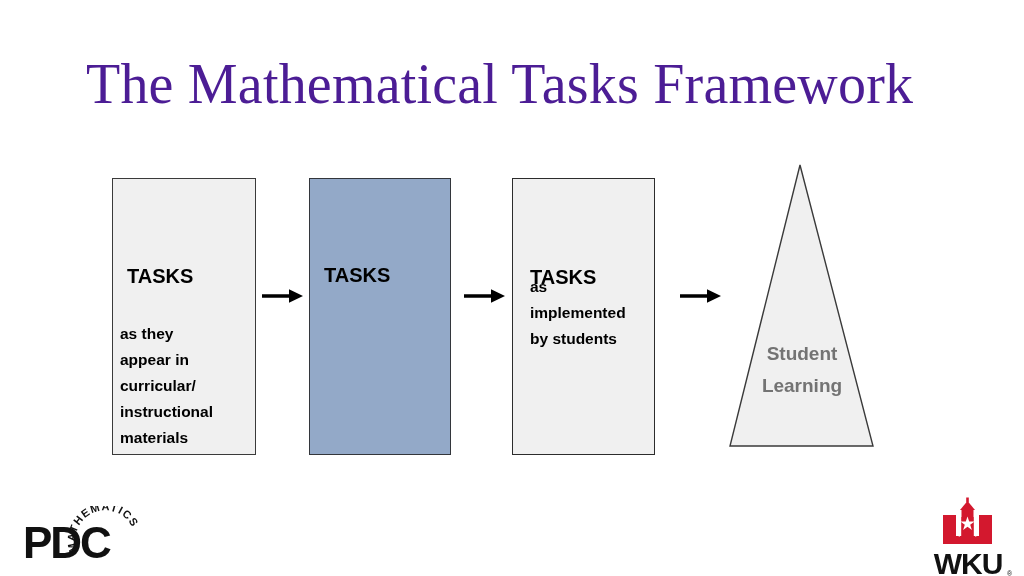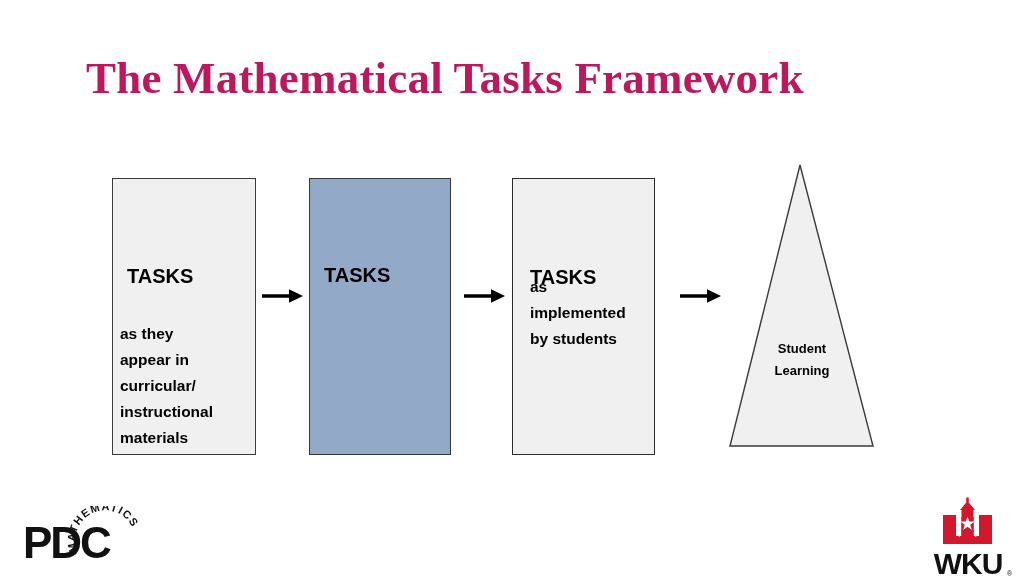--- a/index.html
+++ b/index.html
@@ -15,24 +15,24 @@
     font-family: "Liberation Sans", sans-serif;
     -webkit-font-smoothing: antialiased;
   }
 
   
   #slide-title {
     position: absolute;
     left: 86px;
     top: 54px;
     font-family: "Liberation Serif", serif;
-    font-weight: 700;
-    font-size: 45px;
+    font-weight: 400;
+    font-size: 56px;
     line-height: 1.1;
-    color: #be185d;
+    color: #4c1d95;
     letter-spacing: 0.2px;
     white-space: nowrap;
   }
 
   
   .flow-box {
     position: absolute;
     box-sizing: border-box;
   }
   .flow-box .box-heading {
@@ -104,23 +104,23 @@
     width: 160px;
     height: 292px;
   }
   #triangle-student-learning .tri-label {
     position: absolute;
     left: 0;
     top: 178px;
     width: 160px;
     text-align: center;
     font-weight: 700;
-    font-size: 13px;
+    font-size: 19px;
     line-height: 1.68;
-    color: #000000;
+    color: #737373;
     white-space: pre-line;
   }
 
   
   #logo-pdc {
     position: absolute;
     left: 23px;
     top: 506px;
     width: 130px;
     height: 66px;

